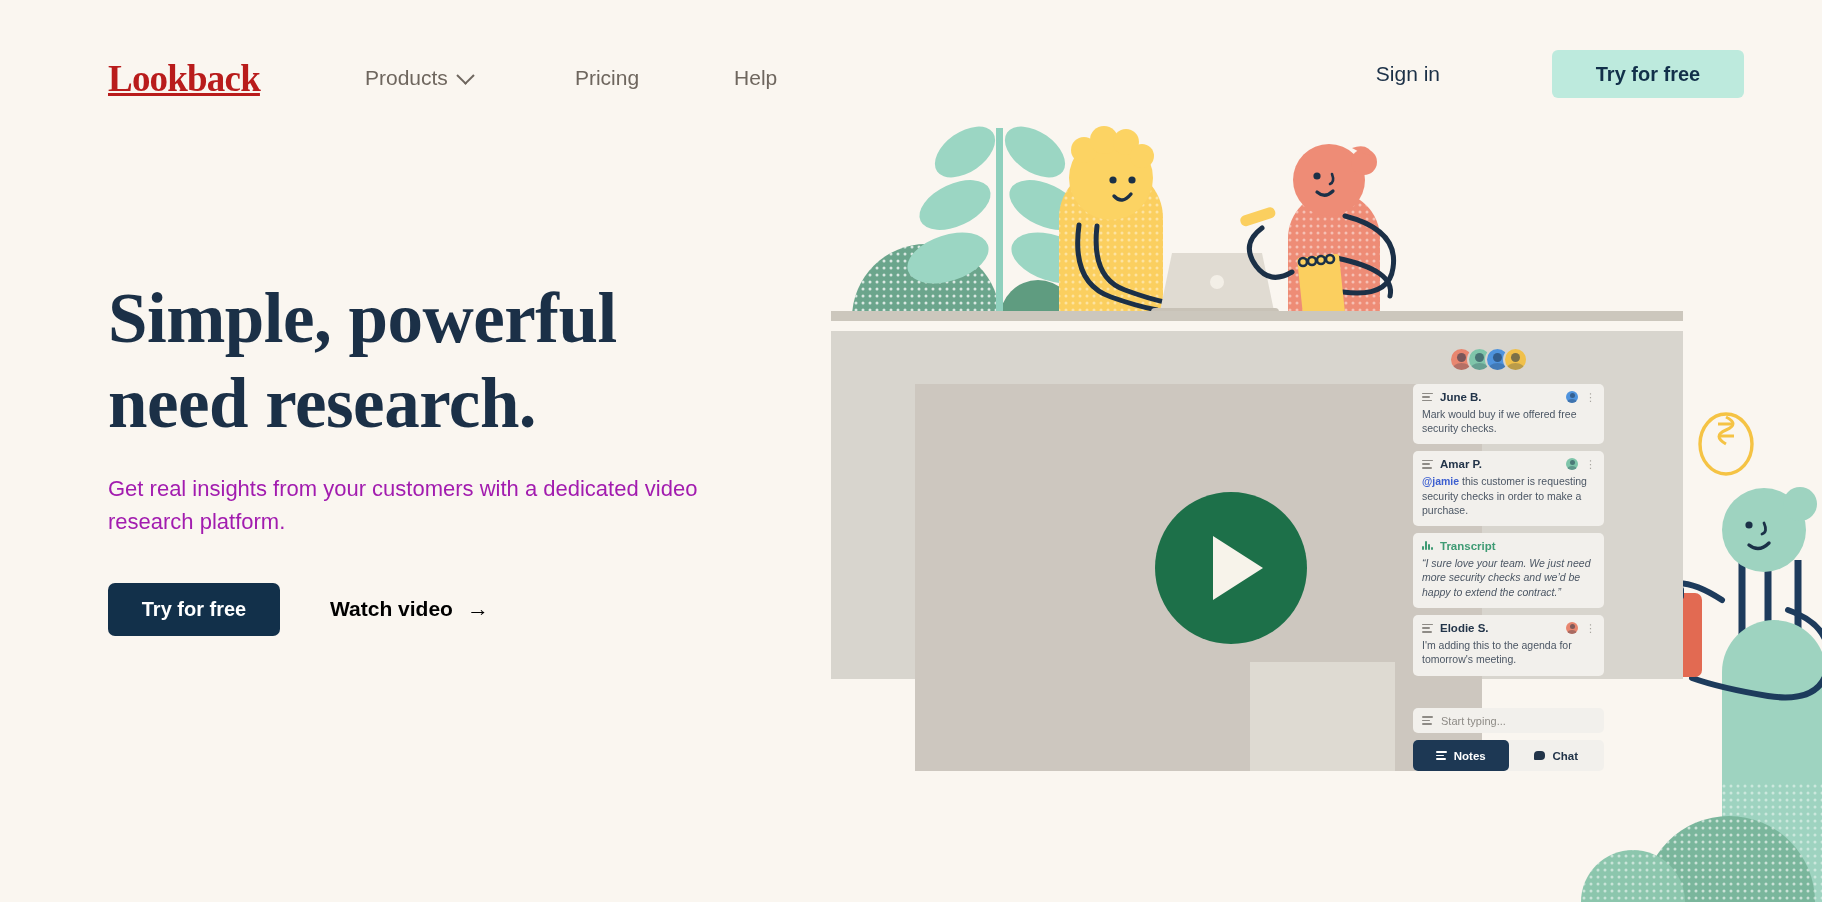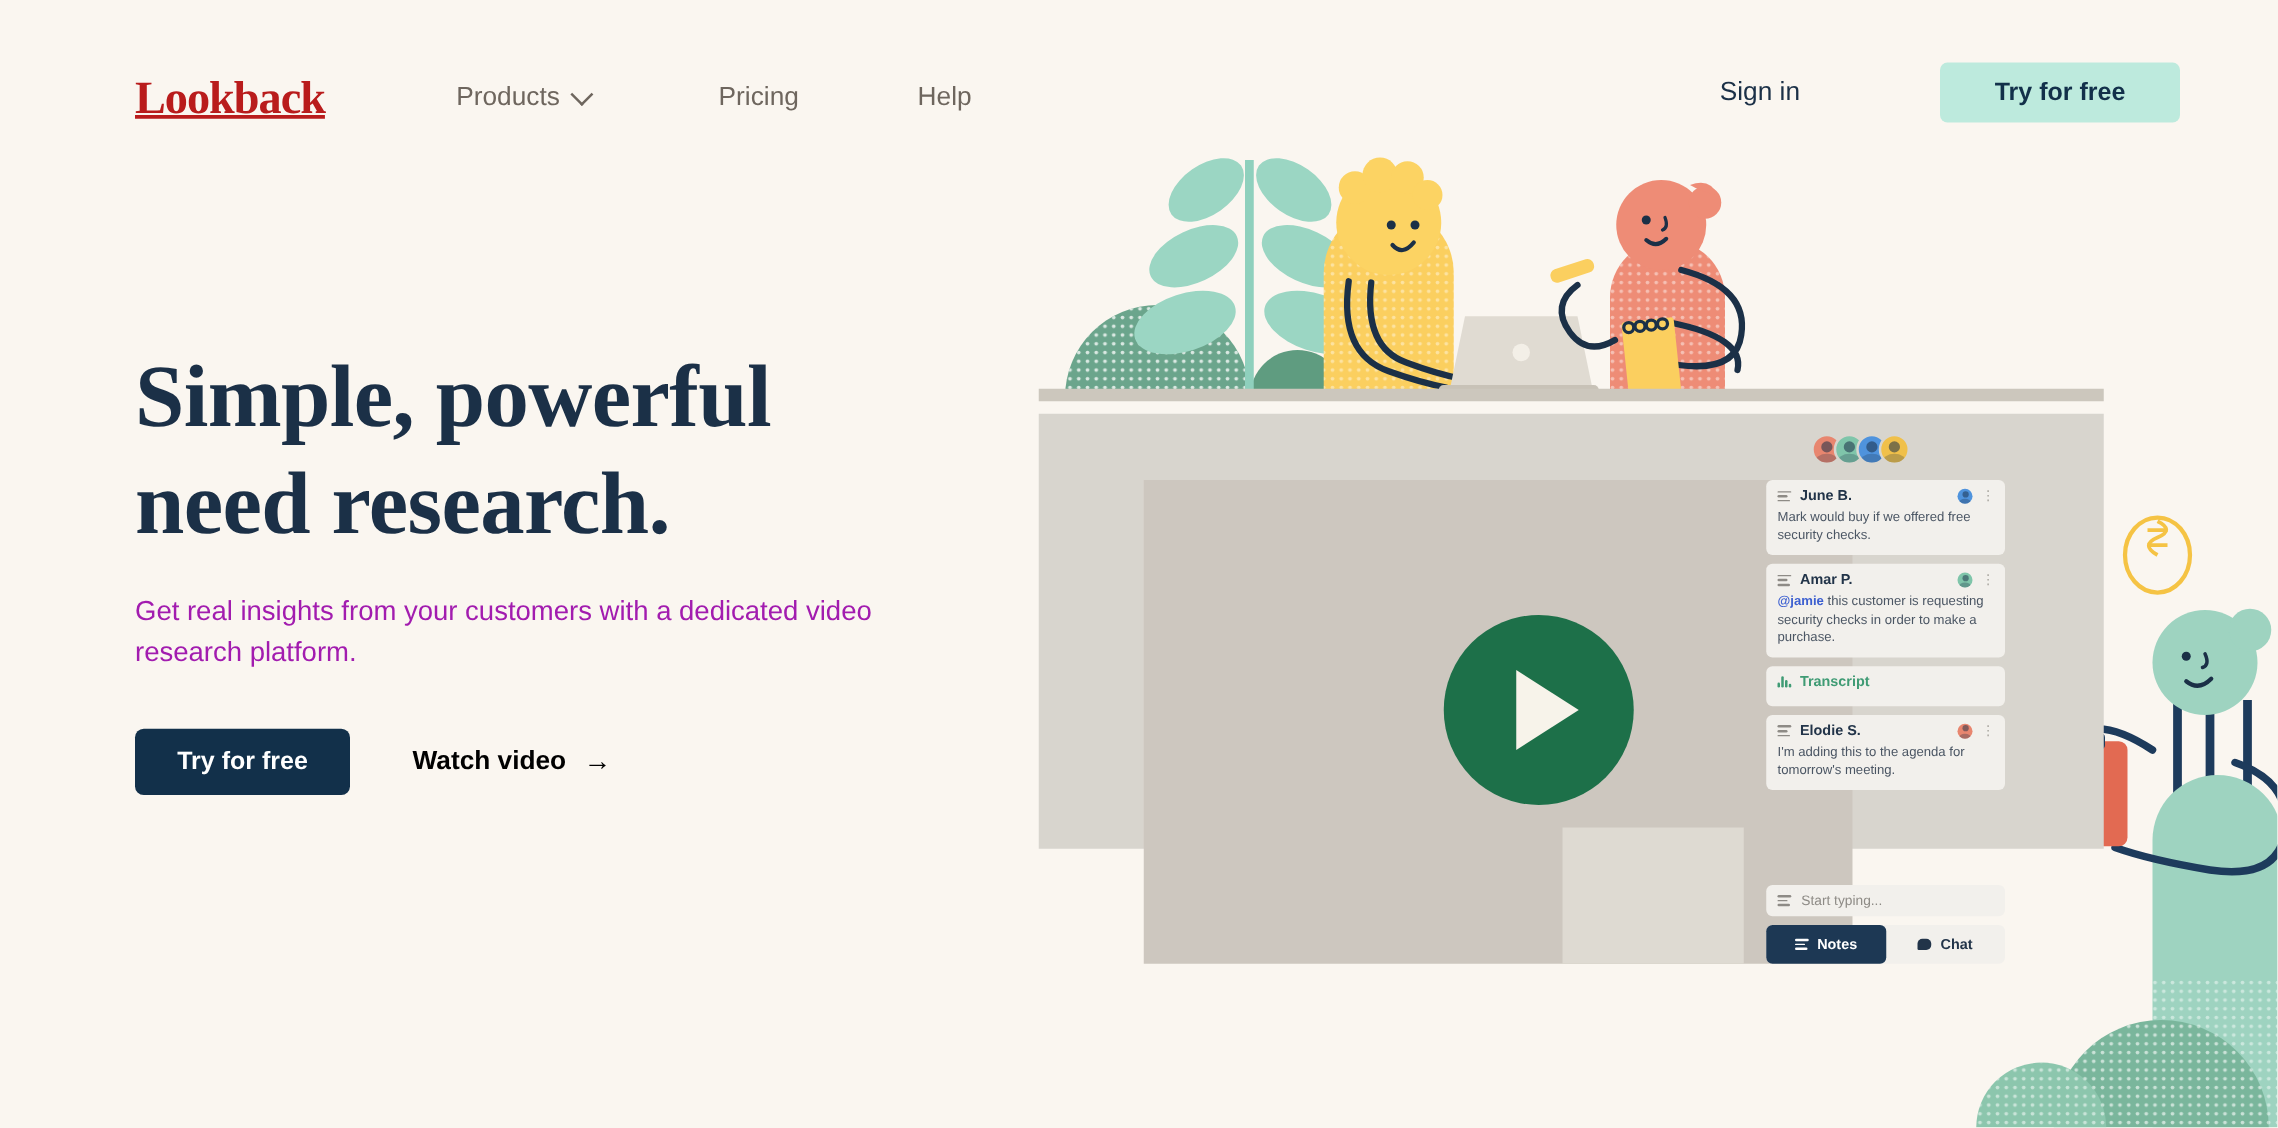--- a/index.html
+++ b/index.html
@@ -568,20 +568,21 @@
       <div class="note">
         <div class="trans-head">
           <span class="ic-wave">
               <i></i>
               <i></i>
               <i></i>
               <i></i>
             </span>
           <span class="trans-label">Transcript</span>
         </div>
+        <div class="trans-body">“I sure love your team. We just need more security checks and we’d be happy to extend the contract.”</div>
       </div>
 
       <div class="note">
         <div class="note-head">
           <span class="ic-list">
               <i></i>
               <i></i>
               <i></i>
             </span>
           <span class="note-name">Elodie S.</span>

